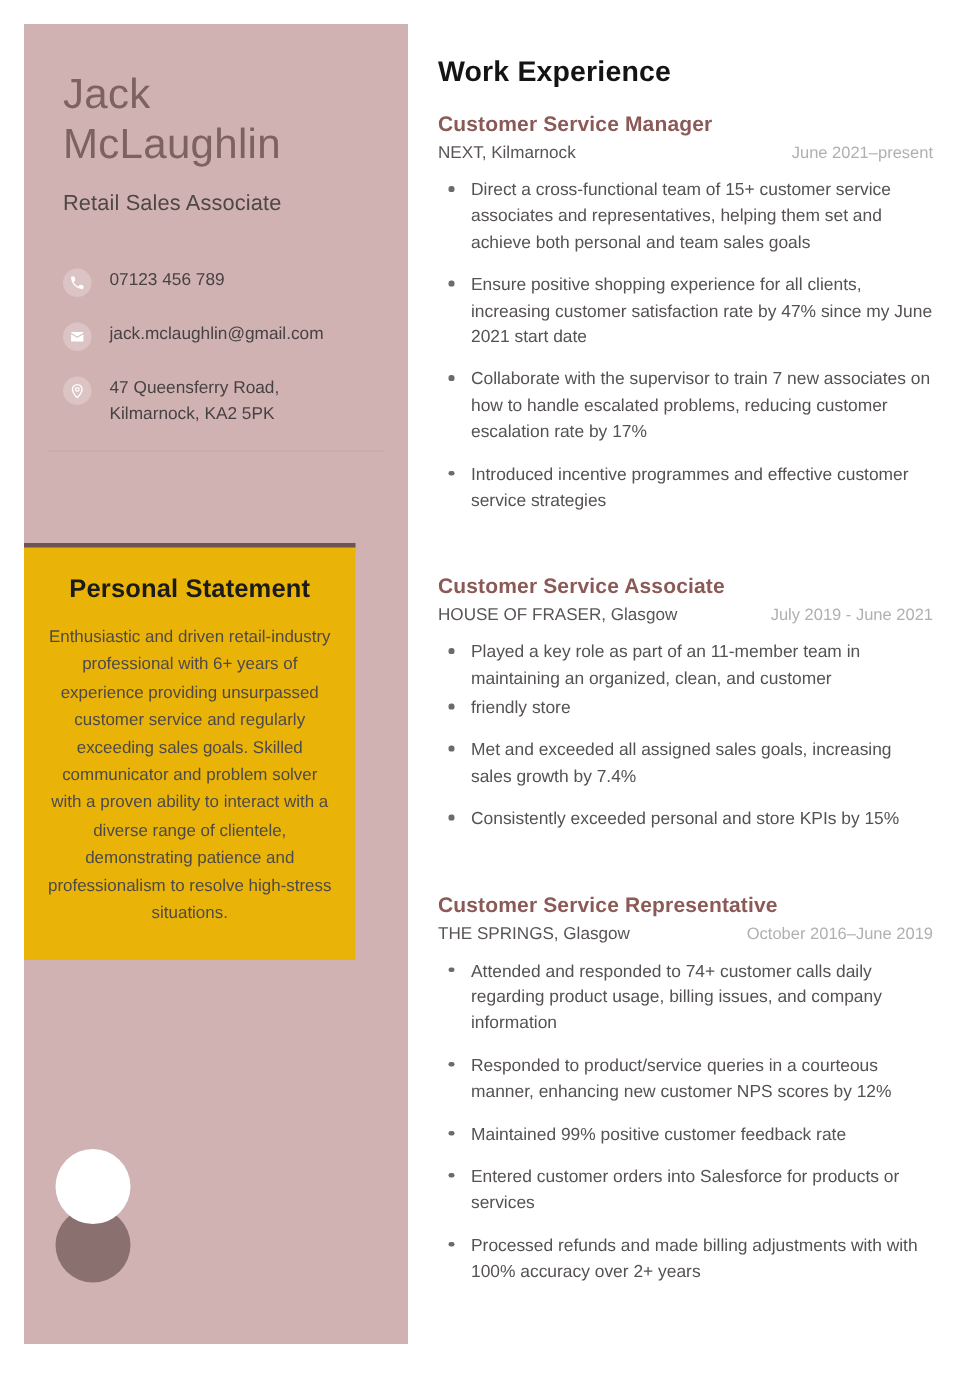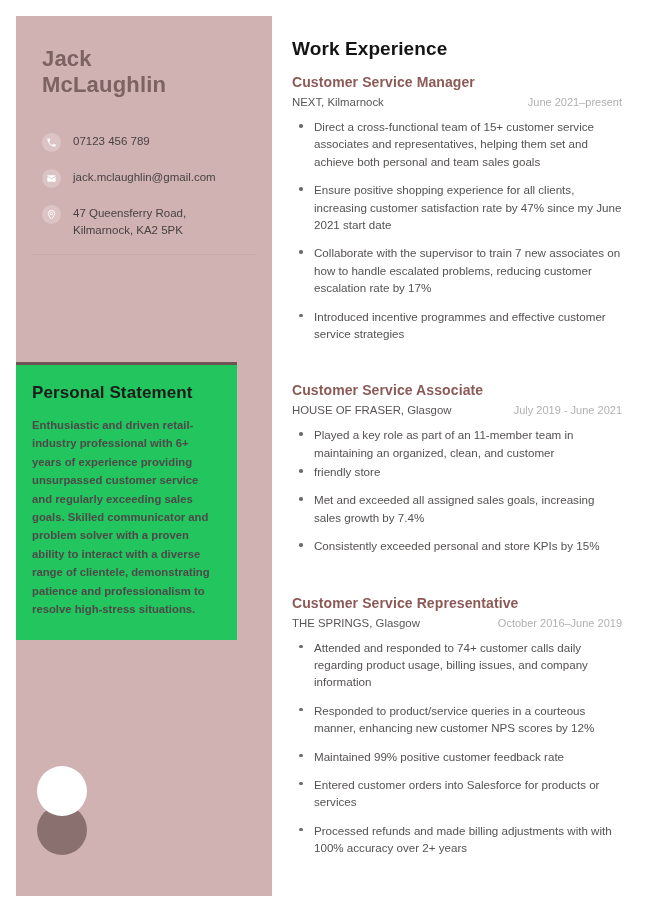--- a/index.html
+++ b/index.html
@@ -28,22 +28,22 @@
     height: 880px;
     background: #d0b2b3;
     overflow: hidden;
   }
 
   .name-block {
     padding: 30px 26px 0 26px;
   }
 
   .name-line {
-    font-size: 22px;
-    font-weight: bold;
+    font-size: 28px;
+    font-weight: normal;
     color: #7c6261;
     line-height: 1.18;
     letter-spacing: 0.2px;
   }
 
   .job-title {
     margin-top: 16px;
     padding: 0 26px;
     font-size: 14.5px;
     color: #4f4744;
@@ -90,38 +90,38 @@
     height: 1px;
     background: #c4a4a6;
     opacity: 0.55;
   }
 
   .statement-card {
     position: absolute;
     left: 16px;
     top: 362px;
     width: 221px;
-    background: #22c55e;
+    background: #eab308;
     border-top: 3px solid #6e5553;
     padding: 18px 16px 22px 16px;
+    text-align: center;
   }
 
   .statement-title {
     font-size: 17px;
     font-weight: bold;
     color: #1b1b1b;
     margin-bottom: 13px;
     letter-spacing: 0.1px;
   }
 
   .statement-body {
     font-size: 11.3px;
     line-height: 1.63;
     color: #4d4a49;
-    font-weight: bold;
   }
 
   
   .decor {
     position: absolute;
     left: 21px;
     top: 750px;
     width: 60px;
     height: 100px;
   }
@@ -221,20 +221,21 @@
 
 <div class="page">
 
   <aside class="sidebar">
 
     <div class="name-block">
       <div class="name-line">Jack</div>
       <div class="name-line">McLaughlin</div>
     </div>
 
+    <div class="job-title">Retail Sales Associate</div>
 
     <div class="contact-list">
 
       <div class="contact-row">
         <span class="contact-icon">
           <svg width="11" height="11" viewBox="0 0 24 24" fill="#ffffff">
             <path d="M6.6 10.8c1.4 2.8 3.8 5.2 6.6 6.6l2.2-2.2c.3-.3.7-.4 1-.2 1.1.4 2.4.6 3.6.6.6 0 1 .4 1 1V20c0 .6-.4 1-1 1C10.6 21 3 13.4 3 4c0-.6.4-1 1-1h3.4c.6 0 1 .4 1 1 0 1.3.2 2.5.6 3.6.1.4 0 .8-.2 1l-2.2 2.2z"></path>
           </svg>
         </span>
         <span class="contact-text">07123 456 789</span>

